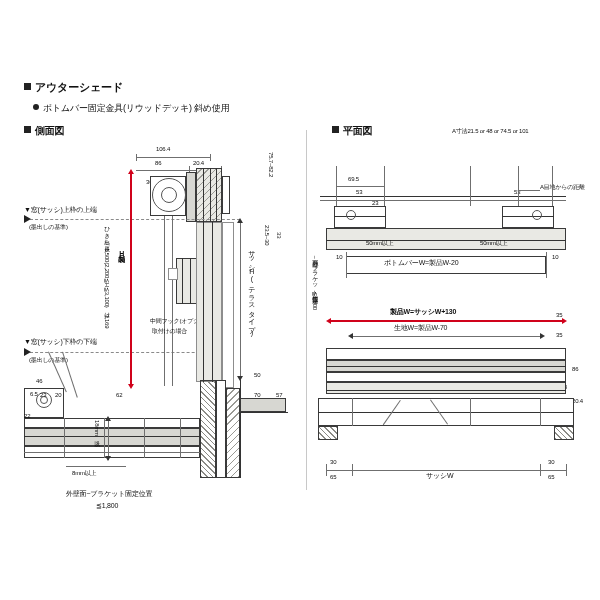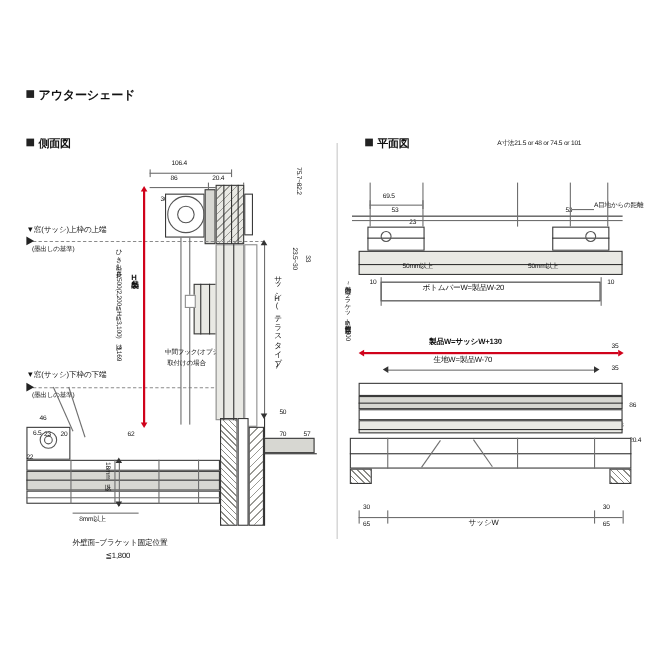--- a/index.html
+++ b/index.html
@@ -51,20 +51,23 @@
   .circ{position:absolute;border:1px solid #555;border-radius:50%;}
 </style>
 </head>
 <body>
 
 <div id="stage">
 
   <div class="t big" style="left:24px;top:82px;">
     <span class="bullet"></span><span>アウターシェード</span>
   </div>
+  <div class="t" style="left:33px;top:104px;font-size:9px;">
+    <span class="dot"></span><span>ボトムバー固定金具(リウッドデッキ) 斜め使用</span>
+  </div>
 
   <div class="t b" style="left:24px;top:126px;font-size:10px;">
     <span class="bullet"></span><span>側面図</span>
   </div>
 
   <div class="ln h thin" style="left:136px;top:157px;width:74px;"></div>
   <div class="ln v thin" style="left:136px;top:154px;height:7px;"></div>
   <div class="ln v thin" style="left:210px;top:154px;height:7px;"></div>
   <div class="t xs" style="left:156px;top:146px;">106.4</div>
 

